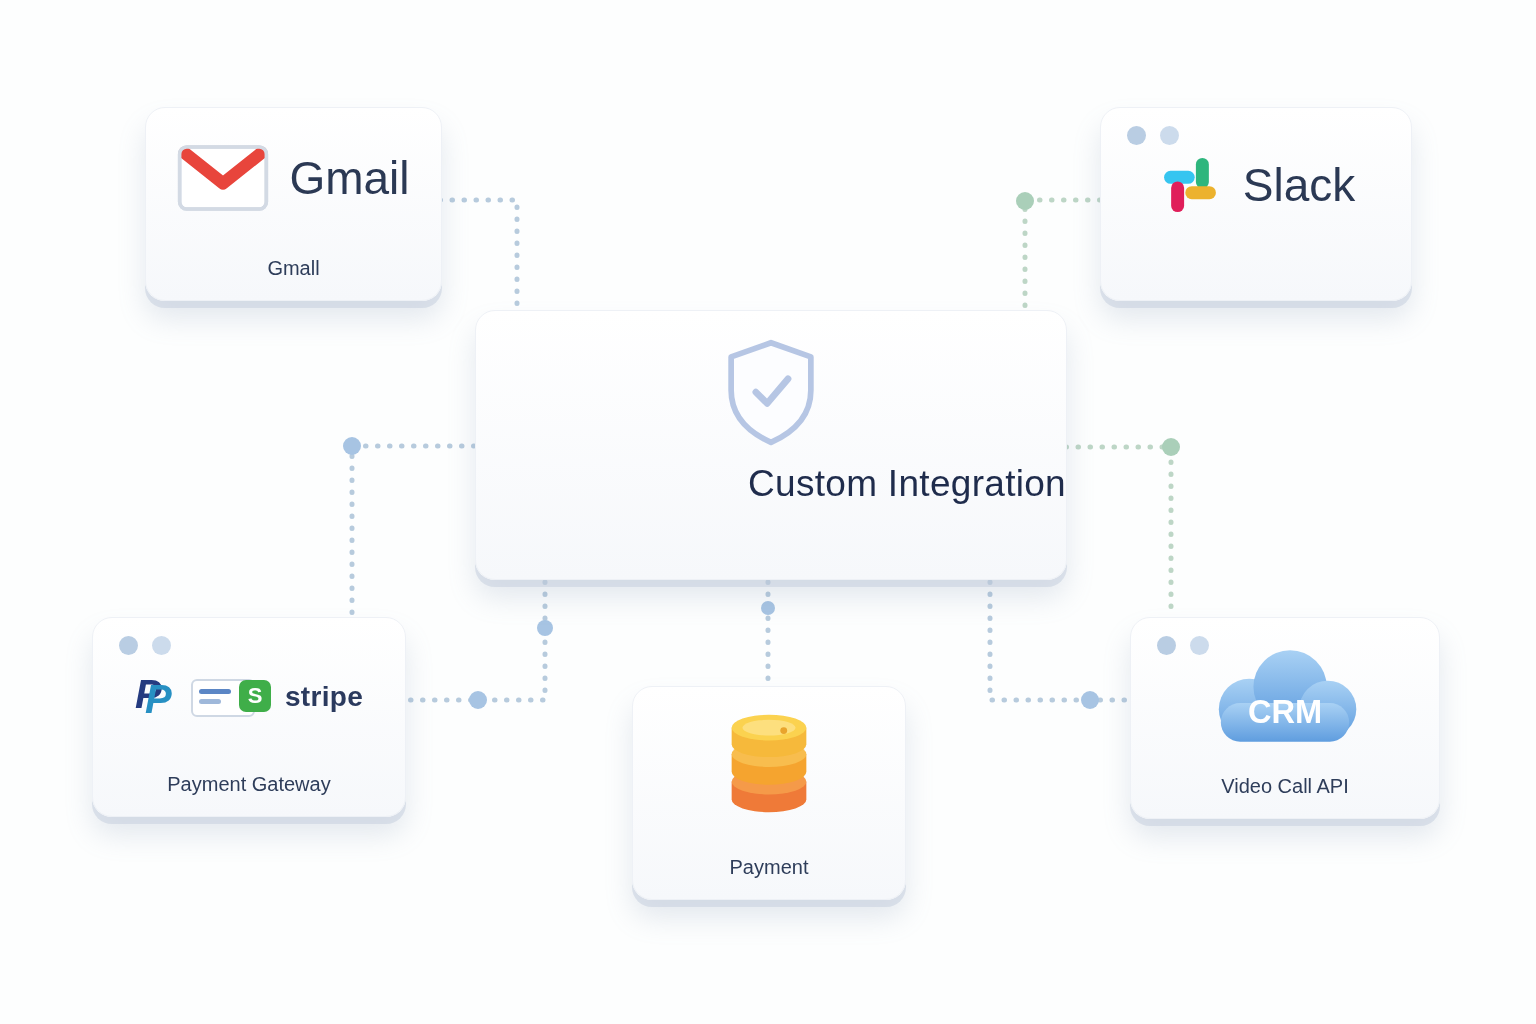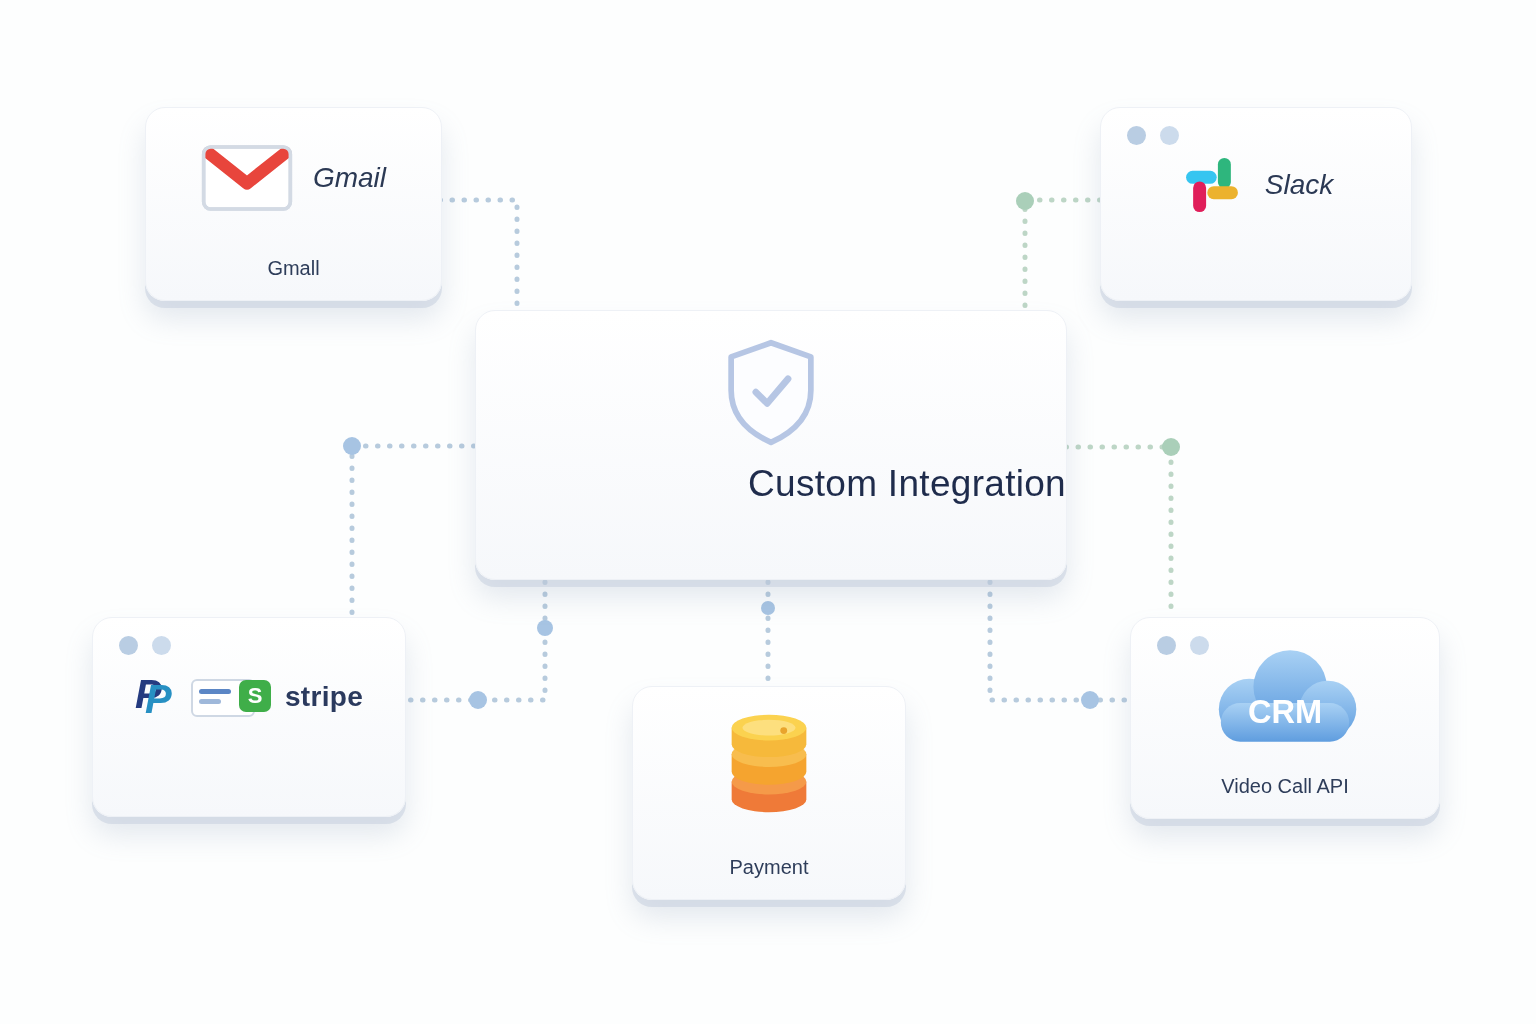--- a/index.html
+++ b/index.html
@@ -18,21 +18,21 @@
 
   
   .card {
     position:absolute;
     background:linear-gradient(180deg,#ffffff 0%,#f6f8fb 100%);
     border:1px solid #eef1f6;
     border-radius:20px;
     box-shadow:0 7px 0 rgba(198,208,222,0.55), 0 18px 28px rgba(125,145,175,0.20);
   }
   .node-main { display:flex; align-items:center; justify-content:center; gap:20px; }
-  .node-label { font-size:28px; font-weight:500; color:#2b3954;font-style:italic; }
+  .node-label { font-size:46px; font-weight:500; color:#2b3954; }
   .node-caption {
     position:absolute; left:0; right:0; bottom:20px;
     text-align:center; font-size:20px; font-weight:500; color:#2e3d5a;
   }
   .win-dots { position:absolute; left:26px; top:18px; display:flex; gap:14px; }
   .win-dots .dot { width:19px; height:19px; border-radius:50%; background:#b9cde3; }
   .win-dots .dot.d2 { background:#ccdbec; }
 
   
   .card.gmail { left:145px; top:107px; width:295px; height:192px; }
@@ -149,20 +149,21 @@
           <span class="pl p2">P</span>
       </span>
       <span class="card-chip">
         <span class="cc"></span>
           <span class="l1"></span>
           <span class="l2"></span>
         <span class="sq">S</span>
       </span>
       <span class="brand-stripe">stripe</span>
     </div>
+    <div class="node-caption">Payment Gateway</div>
   </div>
 
   <div class="card database node">
     <svg class="db-icon" width="96" height="114" viewBox="0 0 96 116">
       <path d="M10 76 v18 a38 13 0 0 0 76 0 v-18 z" fill="#ef7a38"></path>
       <ellipse cx="48" cy="76" rx="38" ry="13" fill="#f59a49"></ellipse>
       <path d="M10 48 v18 a38 13 0 0 0 76 0 v-18 z" fill="#f5a42f"></path>
       <ellipse cx="48" cy="48" rx="38" ry="13" fill="#f8bd4e"></ellipse>
       <path d="M10 21 v17 a38 13 0 0 0 76 0 v-17 z" fill="#f6b93b"></path>
       <ellipse cx="48" cy="21" rx="38" ry="13" fill="#fbd24f"></ellipse>

